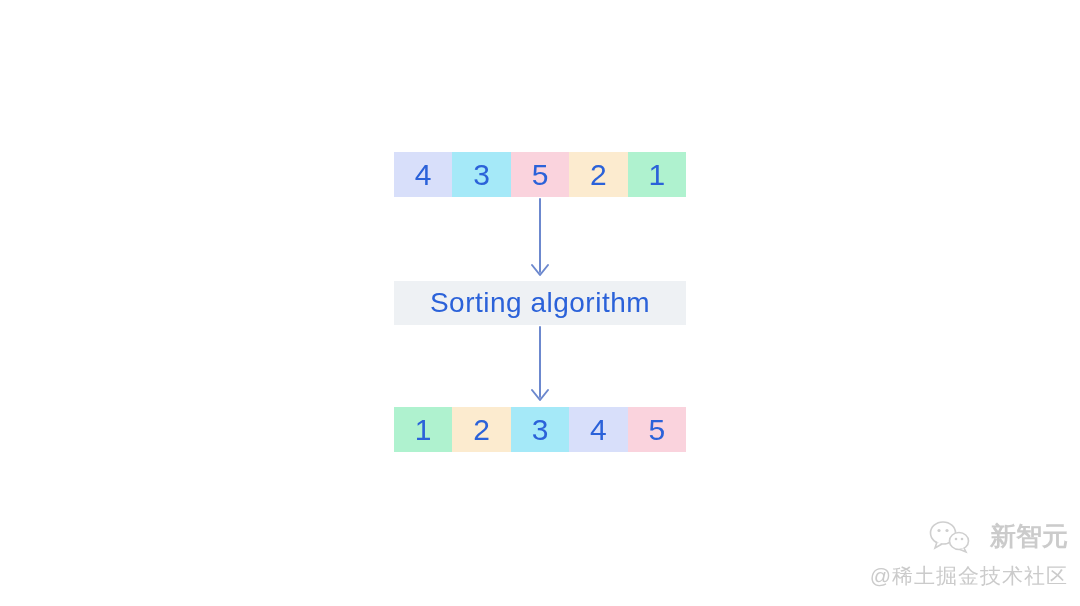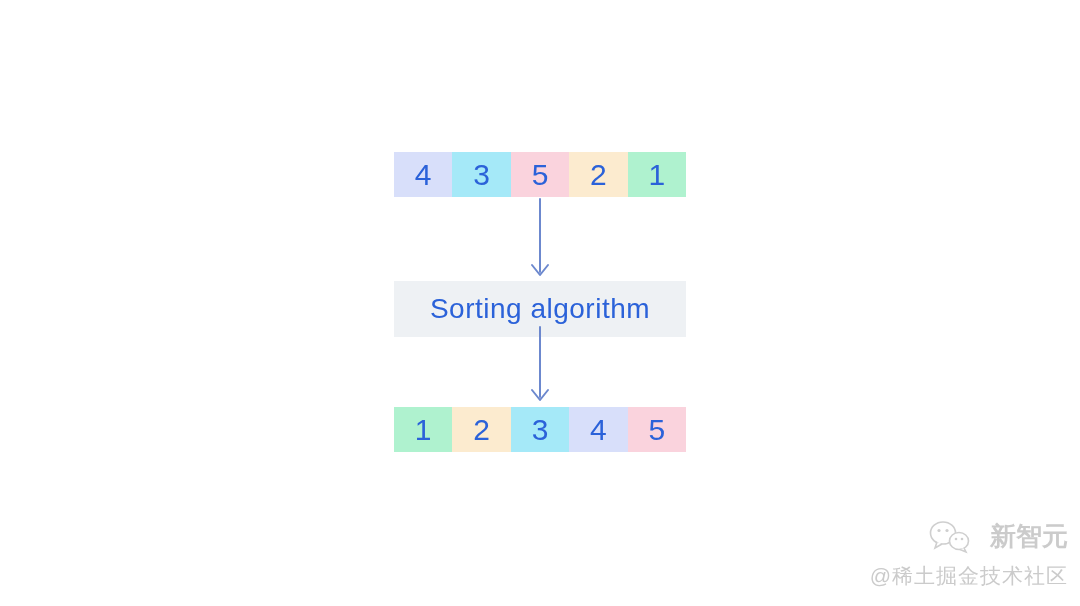--- a/index.html
+++ b/index.html
@@ -31,21 +31,21 @@
     justify-content: center;
     font-size: 30px;
     font-weight: 500;
     color: var(--text-blue, #2B62D9);
   }
   .process-box {
     position: absolute;
     left: 394px;
     top: 281px;
     width: 292px;
-    height: 56px;
+    height: 44px;
     background: var(--process-bg, #EEF1F4);
     display: flex;
     align-items: center;
     justify-content: center;
     font-size: 28px;
     letter-spacing: 0.5px;
     color: var(--text-blue, #2B62D9);
   }
   .arrow {
     position: absolute;

